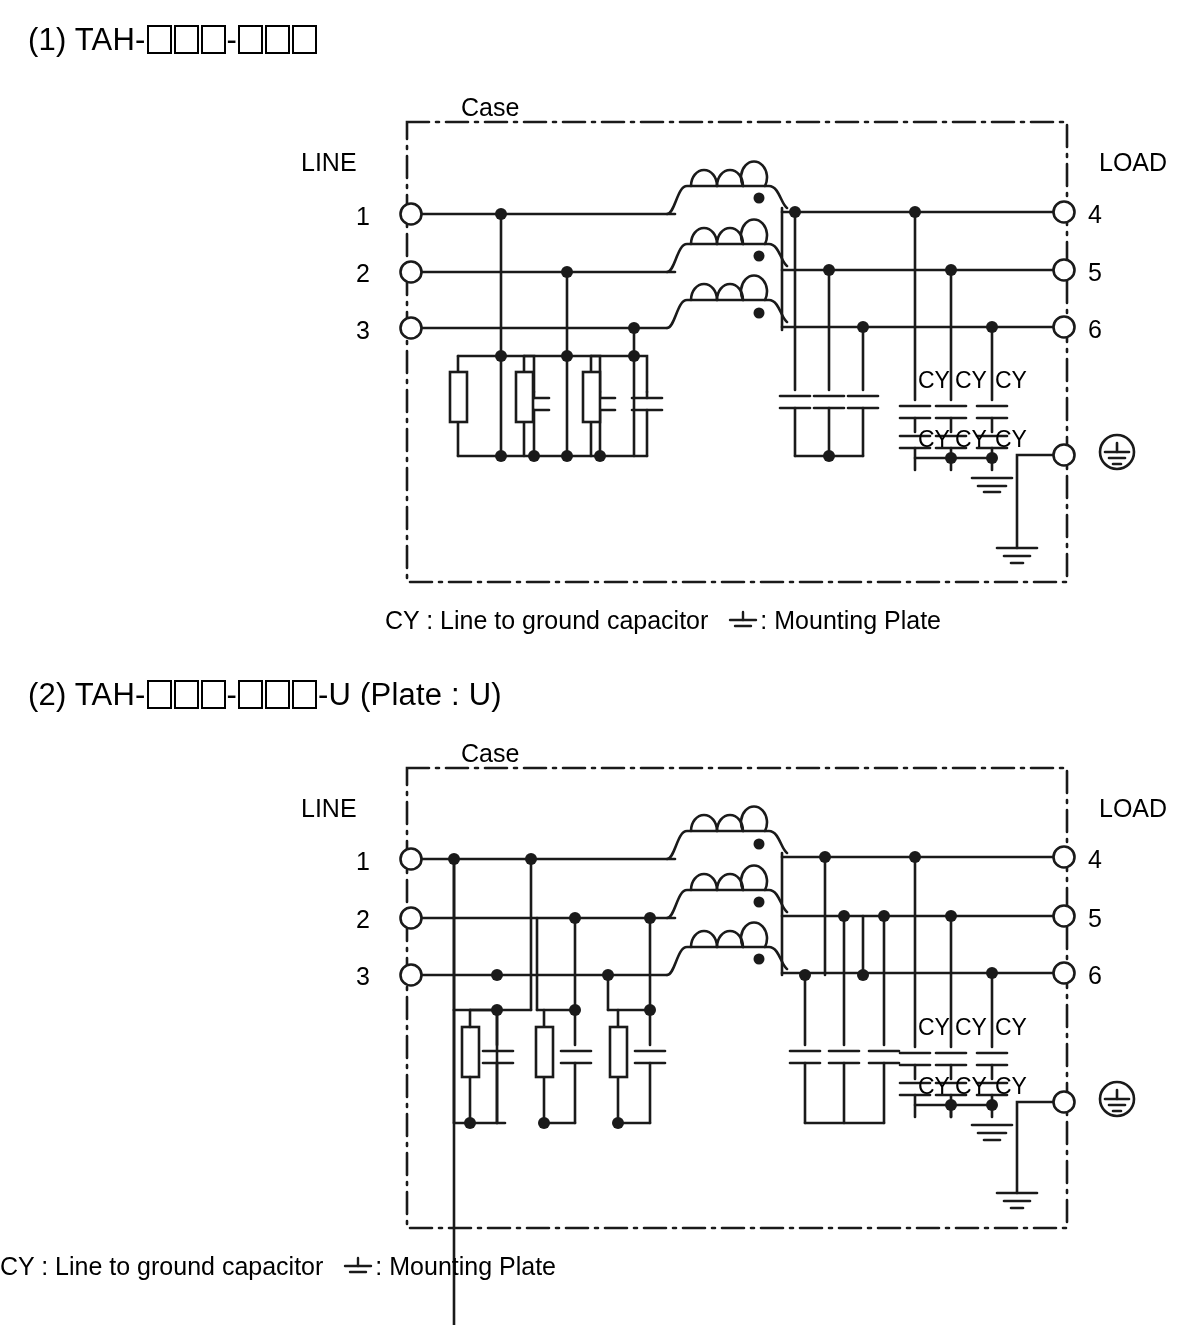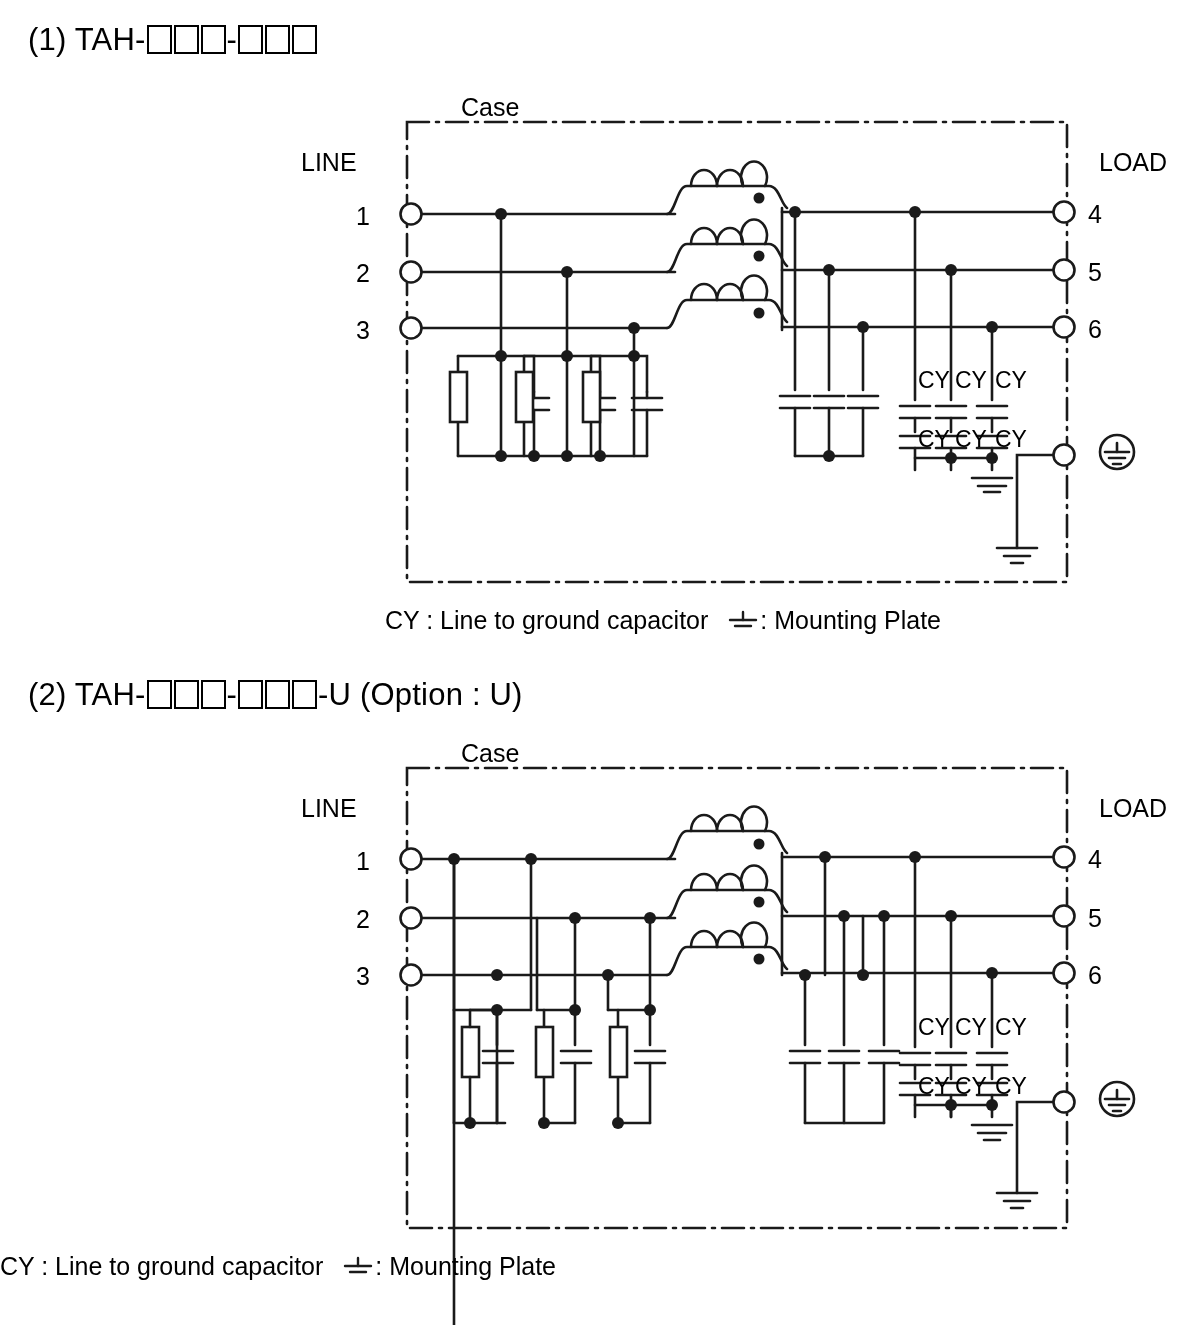--- a/index.html
+++ b/index.html
@@ -254,21 +254,21 @@
             <path d="M4 10 H 30"></path>
             <path d="M9 16 H 25"></path>
           </g>
         </svg><span>: Mounting Plate</span>
     </div>
   </div>
 
   <div class="diagram-block" id="block2">
 
     <div class="title">
-      <span>(2) TAH-</span><span class="box"></span><span class="box"></span><span class="box"></span><span>-</span><span class="box"></span><span class="box"></span><span class="box"></span><span>-U (Option : U)</span>
+      <span>(2) TAH-</span><span class="box"></span><span class="box"></span><span class="box"></span><span>-</span><span class="box"></span><span class="box"></span><span class="box"></span><span>-U (Plate : U)</span>
     </div>
 
     <div class="svg-wrap" style="top:0">
     <svg width="1200" height="670" viewBox="0 0 1200 670" xmlns="http://www.w3.org/2000/svg">
       <g stroke="#1a1a1a" stroke-width="2.6" fill="none" stroke-linecap="round">
 
         <rect x="400" y="113" width="660" height="460" stroke-dasharray="22,7,3,7"></rect>
 
         <circle cx="404" cy="204" r="10.5" fill="#fff"></circle>
         <circle cx="404" cy="263" r="10.5" fill="#fff"></circle>

